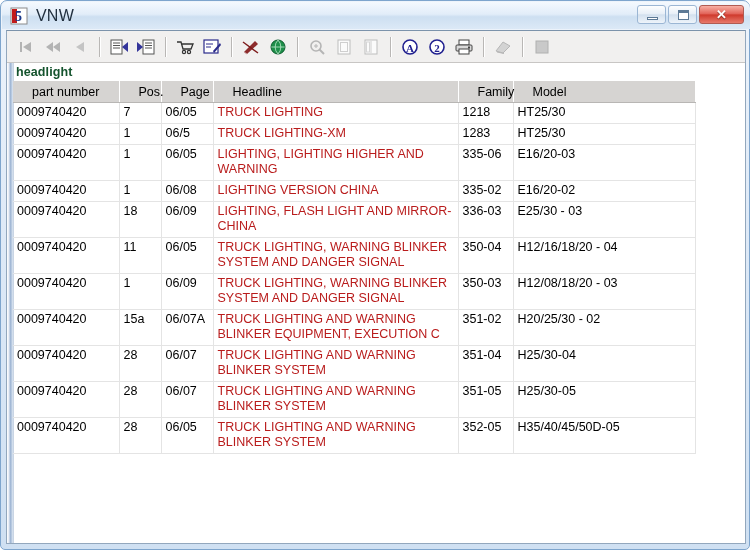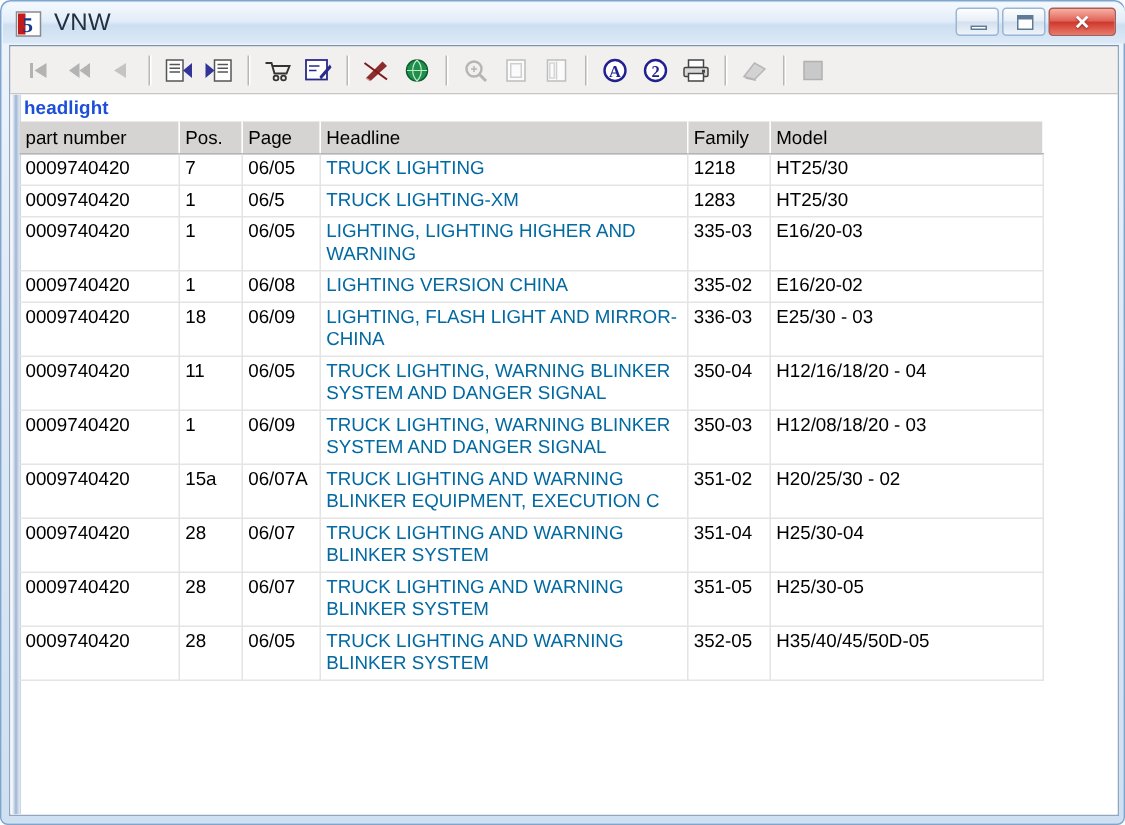--- a/index.html
+++ b/index.html
@@ -140,55 +140,55 @@
     width: 6px;
     background: linear-gradient(90deg,#ffffff 0%,#e9eef6 25%,#9fb6d4 60%,#dfe8f3 100%);
     border-right: 1px solid #c9d5e4;
   }
 
   #searchterm {
     position: absolute;
     left: 9px; top: 2px;
     font-size: 12.5px;
     font-weight: bold;
-    color: #1d4ed8;
+    color: #14532d;
     letter-spacing: .1px;
   }
 
   table.grid {
     position: absolute;
     left: 6px;
     top: 18px;
     width: 682px;
     border-collapse: collapse;
     table-layout: fixed;
     font-size: 12.5px;
   }
   table.grid th {
     background: #d6d4d2;
     border-right: 1px solid #ffffff;
     border-bottom: 1px solid #b8b6b4;
     font-weight: normal;
     color: #000;
     text-align: left;
-    padding: 2px 0 2px 4px;
+    padding: 2px 0 2px 19px;
     height: 17px;
     font-size: 12.5px;
   }
   table.grid td {
     border-right: 1px solid #e4e4e4;
     border-bottom: 1px solid #e4e4e4;
     padding: 2px 0 3px 4px;
     vertical-align: top;
     color: #000;
     line-height: 15px;
     font-size: 12.5px;
   }
   table.grid td.hl a {
-    color: #0369a1;
+    color: #b91c1c;
     text-decoration: none;
   }
   .col-part   { width: 106px; }
   .col-pos    { width: 42px; }
   .col-page   { width: 52px; }
   .col-head   { width: 245px; }
   .col-family { width: 55px; }
   .col-model  { width: 182px; }
 </style>
 </head>
@@ -400,21 +400,21 @@
               <td>06/5</td>
               <td class="hl"><a href="#">TRUCK LIGHTING-XM</a></td>
               <td>1283</td>
               <td>HT25/30</td>
             </tr>
             <tr>
               <td>0009740420</td>
               <td>1</td>
               <td>06/05</td>
               <td class="hl"><a href="#">LIGHTING, LIGHTING HIGHER AND WARNING</a></td>
-              <td>335-03</td>
+              <td>335-06</td>
               <td>E16/20-03</td>
             </tr>
             <tr>
               <td>0009740420</td>
               <td>1</td>
               <td>06/08</td>
               <td class="hl"><a href="#">LIGHTING VERSION CHINA</a></td>
               <td>335-02</td>
               <td>E16/20-02</td>
             </tr>

